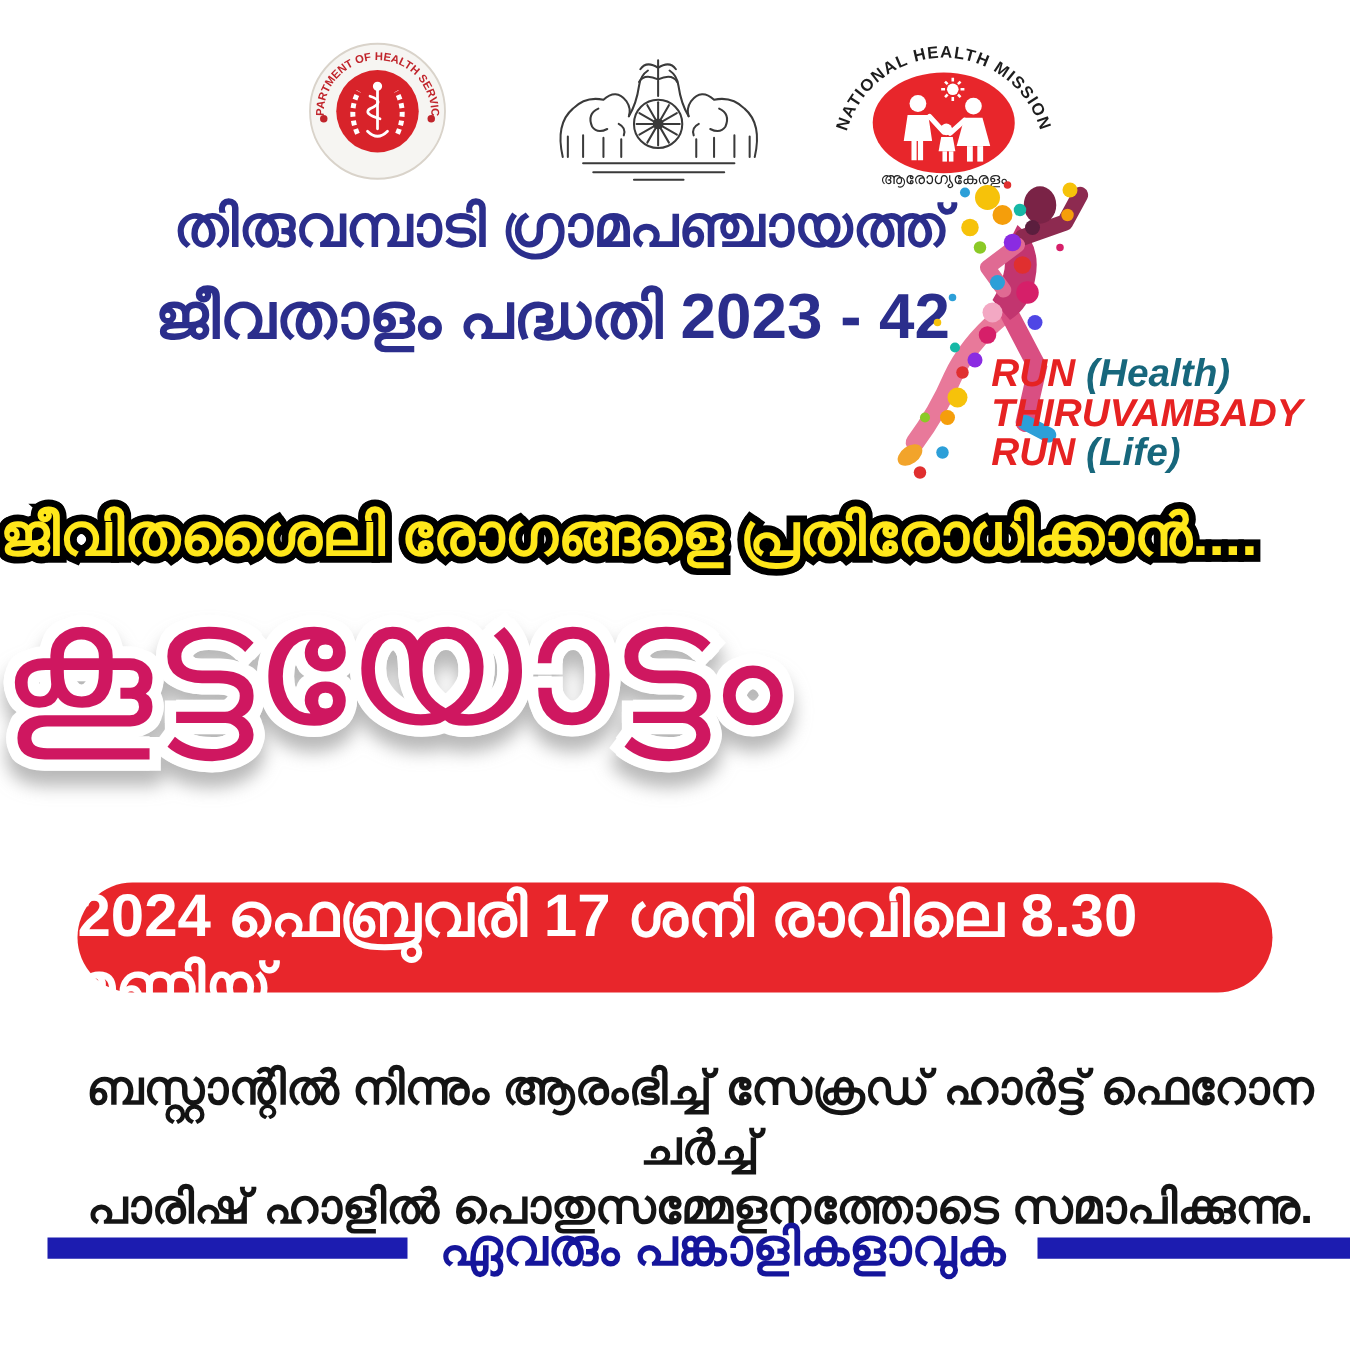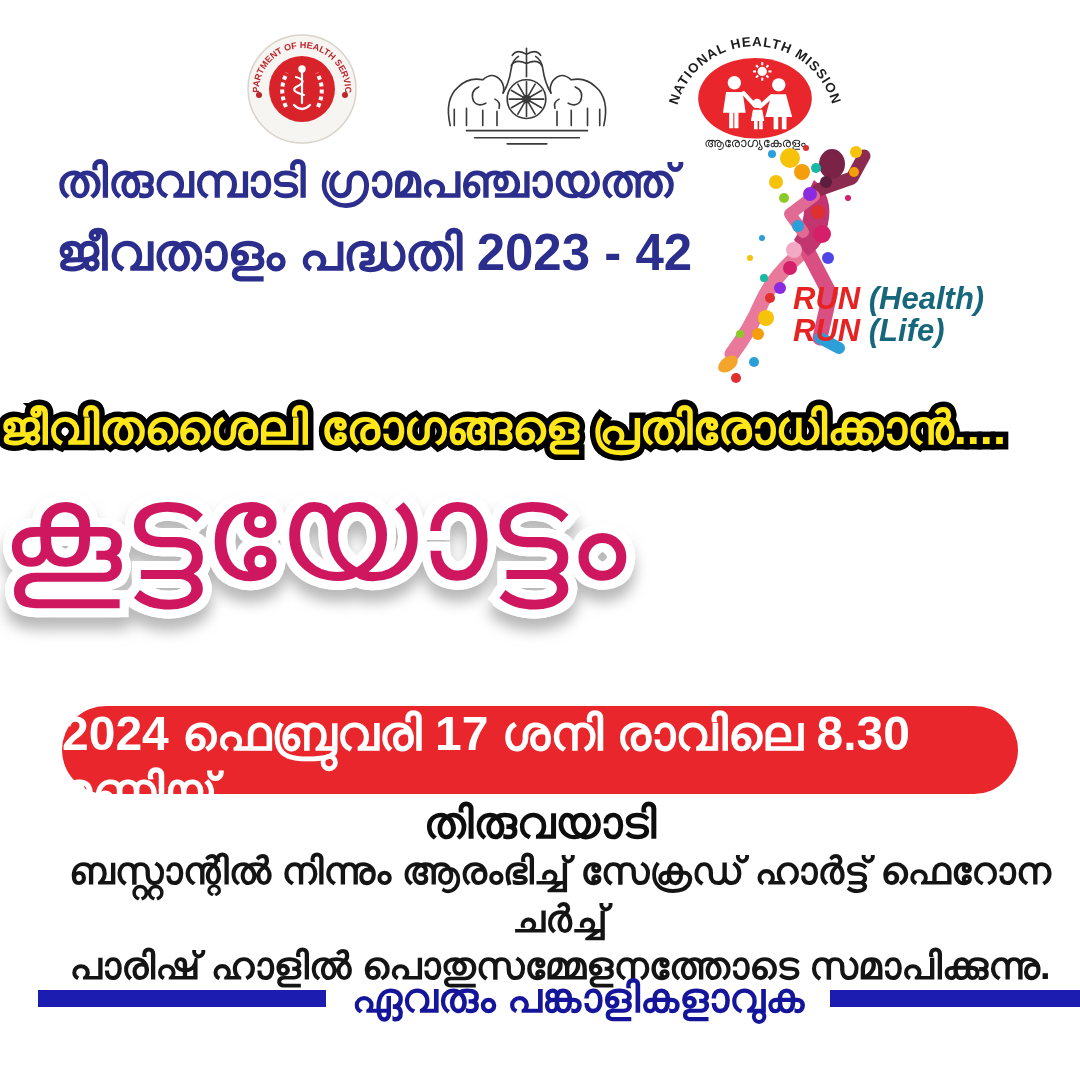--- a/index.html
+++ b/index.html
@@ -7,21 +7,21 @@
     position:relative; width:1080px; height:1080px; background:#fff;
     overflow:hidden; font-family:"Liberation Sans", sans-serif;
   }
 
   
   .dhs    { position:absolute; left:246px; top:33px;  width:112px; height:112px; }
   .emblem { position:absolute; left:438px; top:36px;  width:178px; height:112px; }
   .nhm    { position:absolute; left:662px; top:26px;  width:186px; height:126px; }
 
   
-  .head-text { position:absolute; left:56px; top:156px; width:714px; text-align:left;
+  .head-text { position:absolute; left:46px; top:156px; width:714px; text-align:right;
                color:var(--navy,#2b2e8c); font-weight:800; }
   .h1 { font-size:46px; line-height:1.1; }
   .h2 { font-size:61px; line-height:1.1; margin-top:16px; }
   .h3 { font-size:51px; line-height:1.1; margin-top:18px; }
 
   
   .runner   { position:absolute; left:706px; top:138px; width:200px; height:260px; }
   .runblock { position:absolute; left:793px; top:283px; font-style:italic; font-weight:800;
               font-size:31px; line-height:1.02; white-space:nowrap; }
   .red  { color:var(--run_red,#e62222); }
@@ -216,20 +216,21 @@
       <circle cx="56" cy="100" r="3" fill="#2c9fd8"></circle>
         <circle cx="100" cy="10" r="3" fill="#e02f2f"></circle>
     </g>
   </svg>
 
   <div class="runblock">
     <div>
       <span class="red">RUN</span>
       <span class="teal">(Health)</span>
     </div>
+    <div class="red">THIRUVAMBADY</div>
     <div>
       <span class="red">RUN</span>
       <span class="teal">(Life)</span>
     </div>
   </div>
 
   <div class="tagline outline-stack">
     <span class="back" aria-hidden="true">ജീവിതശൈലി രോഗങ്ങളെ പ്രതിരോധിക്കാൻ....</span>
     <span class="front">ജീവിതശൈലി രോഗങ്ങളെ പ്രതിരോധിക്കാൻ....</span>
   </div>
@@ -237,21 +238,20 @@
   <div class="main-title outline-stack">
     <span class="back" aria-hidden="true">കൂട്ടയോട്ടം</span>
     <span class="front">കൂട്ടയോട്ടം</span>
   </div>
 
 
   <div class="pill">
     <span>2024 ഫെബ്രുവരി 17 ശനി രാവിലെ 8.30 മണിയ്ക്ക്</span>
   </div>
 
-  <div class="loc">തിരുവയാടി</div>
   <div class="details">
     <div>ബസ്റ്റാന്റിൽ നിന്നും ആരംഭിച്ച് സേക്രഡ് ഹാർട്ട് ഫെറോന ചർച്ച്</div>
     <div>പാരിഷ് ഹാളിൽ പൊതുസമ്മേളനത്തോടെ സമാപിക്കുന്നു.</div>
   </div>
 
   <div class="footer">
     <span class="bar"></span>
     <span class="ftext">ഏവരും പങ്കാളികളാവുക</span>
     <span class="bar"></span>
   </div>

